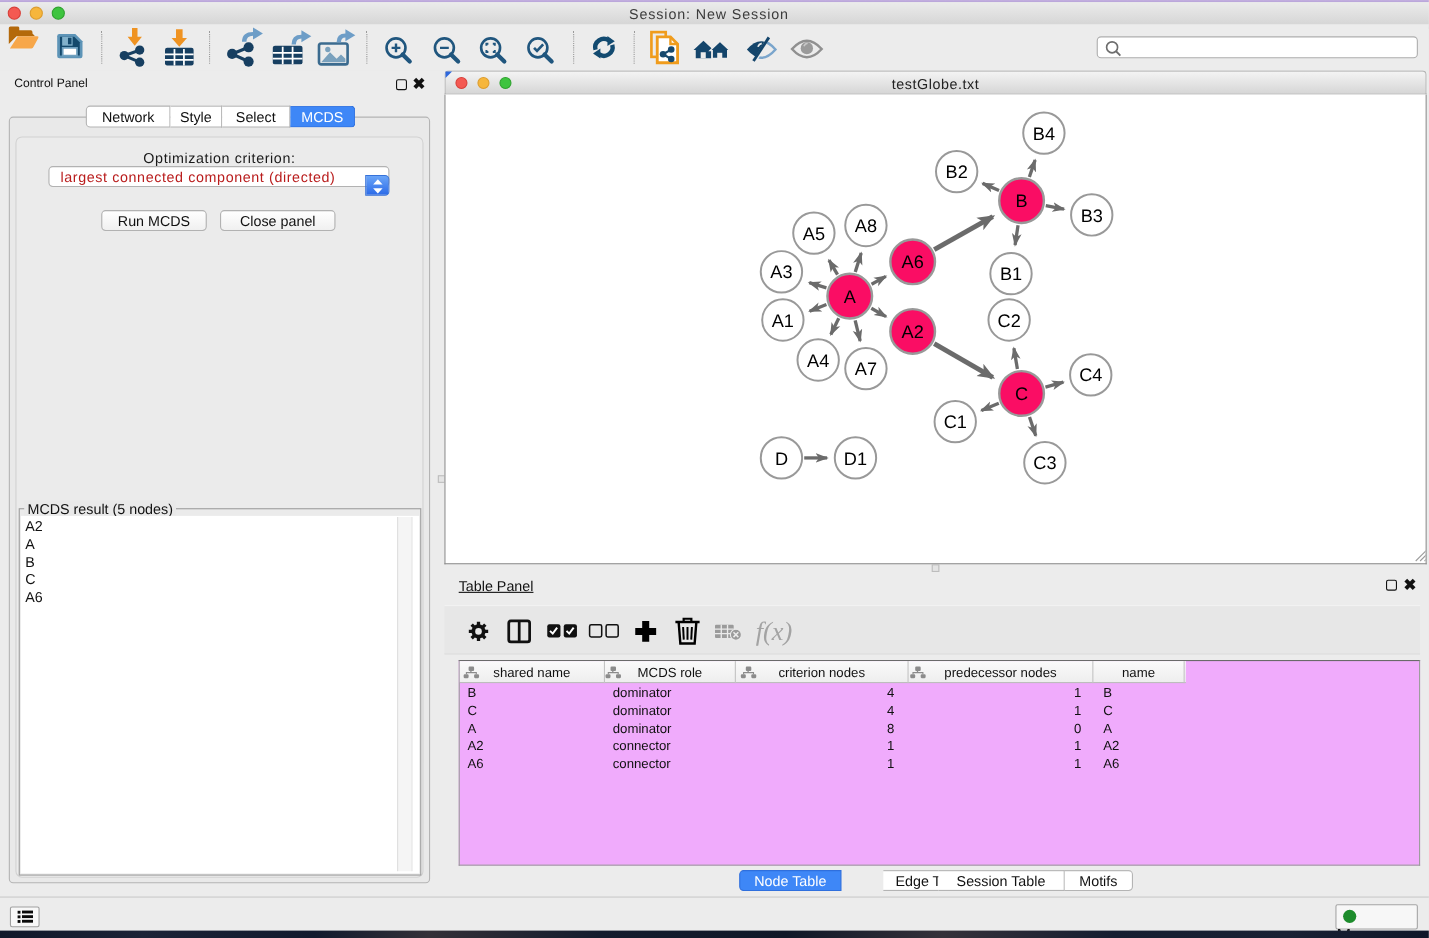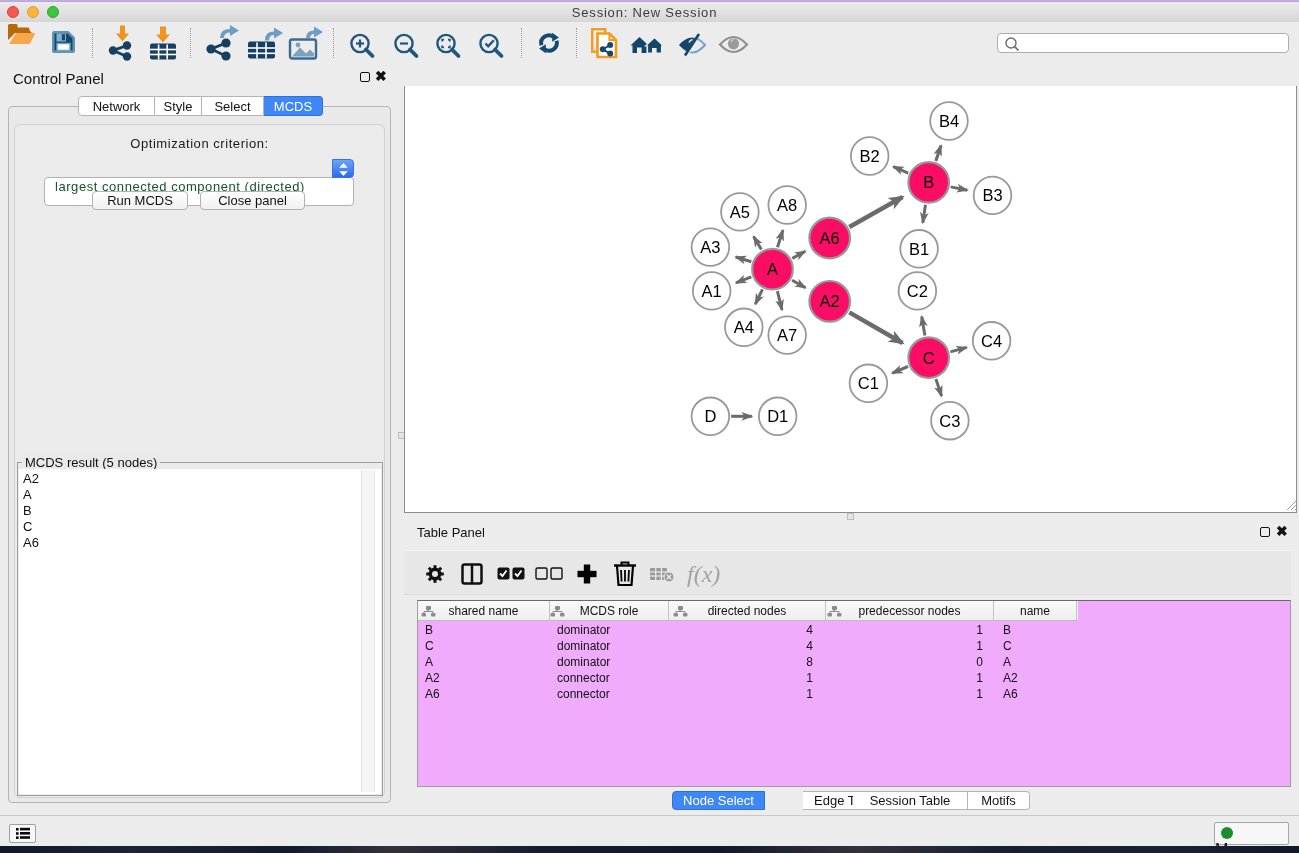--- a/index.html
+++ b/index.html
@@ -9,40 +9,40 @@
 
 #titlebar{left:0;top:2px;width:1299px;height:24px;background:linear-gradient(#ebebeb,#d3d3d3);border-bottom:1px solid #b1b1b1;}
 .light{width:12px;height:12px;border-radius:50%;position:absolute;top:4px;}
 #title-text{position:absolute;top:3px;left:-5px;width:100%;text-align:center;font-size:13px;letter-spacing:0.8px;color:#3c3c3c;}
 
 #toolbar{left:0;top:22px;width:1299px;height:42px;background:#ececec;}
 .tsep{position:absolute;top:6px;height:30px;width:0;border-left:1px dotted #9a9a9a;}
 
 #search{left:997px;top:33px;width:292px;height:20px;background:#fff;border:1px solid #adadad;border-radius:4px;}
 
-#cp-title{left:13px;top:70px;font-size:15px;color:#111;}
+#cp-title{left:13px;top:70px;font-size:11px;color:#111;}
 .tab{position:absolute;top:96px;height:20px;background:#fff;border:1px solid #b4b4b4;border-left:none;font-size:13px;color:#111;text-align:center;line-height:19px;}
 #tabpane{left:8px;top:106px;width:383px;height:697px;border:1px solid #b4b4b4;border-radius:4px;background:#e9e9e9;}
 #innerpane{left:14px;top:124px;width:371px;height:674px;border:1px solid #d2d2d2;border-radius:6px;background:#ebebeb;}
 #optlabel{left:0;top:136px;width:399px;text-align:center;font-size:13px;letter-spacing:0.55px;color:#1a1a1a;}
-#combo{left:44px;top:177px;width:310px;height:29px;background:#fff;border:1px solid #b2b2b2;border-radius:4px;font-size:13px;letter-spacing:0.55px;color:#14532d;line-height:17px;padding-left:10px;}
+#combo{left:44px;top:151px;width:310px;height:19px;background:#fff;border:1px solid #b2b2b2;border-radius:4px;font-size:13px;letter-spacing:0.55px;color:#b91c1c;line-height:17px;padding-left:10px;}
 #combobtn{left:332px;top:159px;width:22px;height:19px;border-radius:0 4px 4px 0;background:linear-gradient(#6aa5f8,#2c6be8);border:1px solid #3672d9;}
 .btn{position:absolute;top:191px;height:19px;background:linear-gradient(#ffffff,#f0f0f0);border:1px solid #b2b2b2;border-radius:4px;font-size:13px;color:#111;text-align:center;line-height:17px;}
 #groupbox{left:17px;top:462px;width:366px;height:334px;border:1px solid #9d9d9d;}
 #grouplabel{left:22px;top:455px;font-size:13px;color:#111;background:#e9e9e9;padding:0 3px;}
 #listbox{left:19px;top:469px;width:362px;height:325px;background:#fff;font-size:13px;color:#111;}
 #listscroll{left:361px;top:470px;width:14px;height:322px;background:#f5f5f5;border-left:1px solid #dedede;border-right:1px solid #e6e6e6;}
 
 .grip{position:absolute;width:7px;height:7px;border:1px solid #bdbdbd;background:#e4e4e4;}
 
 #netwin{left:404px;top:64px;width:893px;height:449px;}
 #nettitle{position:absolute;left:0;top:0;width:893px;height:22px;background:linear-gradient(#f4f4f4,#d6d6d6);border:1px solid #a9a9a9;border-bottom:1px solid #909090;border-radius:4px 4px 0 0;}
 #netcanvas{position:absolute;left:0;top:22px;width:893px;height:427px;background:#fff;border:1px solid #8d8d8d;border-top:none;}
 
-#tp-title{left:417px;top:525px;font-size:13px;color:#111;}
+#tp-title{left:417px;top:525px;font-size:13px;color:#111;text-decoration:underline;}
 #tbl{left:417px;top:600px;width:874px;height:187px;background:#f0abfc;border:1px solid #9d9d9d;border-top:1px solid #6a6a6a;}
 #tblhead{position:absolute;left:0;top:0;width:660px;height:20px;background:linear-gradient(#fafafa,#eeeeee);border-bottom:1px solid #bdbdbd;}
 .hcell{position:absolute;top:0;height:20px;border-right:1px solid #c3c3c3;font-size:12px;color:#111;text-align:center;line-height:20px;}
 .trow{position:absolute;font-size:12px;color:#111;height:16px;line-height:16px;}
 
 .btab{position:absolute;top:791px;height:19px;background:#fff;border:1px solid #b4b4b4;border-left:none;font-size:13px;color:#111;text-align:center;line-height:18px;}
 
 #statusbar{left:0;top:815px;width:1299px;height:31px;background:#ececec;border-top:1px solid #c9c9c9;}
 #darkstrip{left:0;top:846px;width:1299px;height:8px;background:linear-gradient(90deg,#10182a,#1c2337 10%,#121a2e 22%,#343038 30%,#141c2e 42%,#101828 55%,#35313a 66%,#161e31 78%,#1a2134 90%,#0f1729 100%);}
 #memorybtn{left:1214px;top:822px;width:75px;height:23px;background:#f7f7f7;border:1px solid #a5a5a5;border-radius:2px;font-size:16px;color:#111;}
@@ -238,20 +238,27 @@
 <div class="btn" style="left:200px;width:105px;">Close panel</div>
 <div class="abs" id="groupbox"></div>
 <div class="abs" id="grouplabel">MCDS result (5 nodes)</div>
 <div class="abs" id="listbox">
       <div style="padding:2px 0 0 4px;line-height:16px;">A2<br>A<br>B<br>C<br>A6</div>
     </div>
 <div class="abs" id="listscroll"></div>
 <div class="grip" style="left:398px;top:432px;"></div>
 <div class="grip" style="left:847px;top:513px;"></div>
 <div class="abs" id="netwin">
+  <div id="nettitle">
+        <div style="position:absolute;left:0px;top:0px;width:0;height:0;border-top:6px solid #2e68dd;border-right:6px solid transparent;"></div>
+    <div class="light" style="left:9px;top:5px;width:11px;height:11px;background:#f45952;border:0.5px solid #d8403a;"></div>
+    <div class="light" style="left:29px;top:5px;width:11px;height:11px;background:#f6b63c;border:0.5px solid #dd9d2f;"></div>
+    <div class="light" style="left:49px;top:5px;width:11px;height:11px;background:#3ec43f;border:0.5px solid #2fa32f;"></div>
+    <div style="position:absolute;top:4px;width:100%;text-align:center;font-size:13px;letter-spacing:0.5px;color:#222;">testGlobe.txt</div>
+  </div>
   <div id="netcanvas">
   <svg width="891" height="425" viewBox="0 0 891 425" style="position:absolute;left:0;top:0;">
     <defs>
       <marker id="ar" markerWidth="13" markerHeight="10" refX="10.5" refY="5" orient="auto" markerUnits="userSpaceOnUse">
               <path d="M0,0.6 L12,5 L0,9.4 L3.1,5 Z" fill="#6b6b6b"></path>
             </marker>
       <marker id="arb" markerWidth="17" markerHeight="14" refX="13.5" refY="7" orient="auto" markerUnits="userSpaceOnUse">
               <path d="M0,0.6 L16,7 L0,13.4 L4,7 Z" fill="#6b6b6b"></path>
             </marker>
     </defs>
@@ -403,21 +410,21 @@
           </g>
   </g>
 
   <text x="283" y="31" font-family="Liberation Serif, serif" font-style="italic" font-size="24" fill="#a3a3a3">f(x)</text>
 </svg>
 </div>
 <div class="abs" id="tbl">
   <div id="tblhead">
     <div class="hcell" style="left:0;width:132px;">shared name</div>
     <div class="hcell" style="left:132px;width:119px;">MCDS role</div>
-    <div class="hcell" style="left:251px;width:157px;">directed nodes</div>
+    <div class="hcell" style="left:251px;width:157px;">criterion nodes</div>
     <div class="hcell" style="left:408px;width:168px;">predecessor nodes</div>
     <div class="hcell" style="left:576px;width:83px;">name</div>
     <svg width="660" height="20" viewBox="0 0 660 20" style="position:absolute;left:0;top:0;">
       <g fill="#8b8b8b">
             <g id="tree">
               <rect x="8" y="5" width="5" height="4" rx="1"></rect>
               <rect x="3.5" y="12" width="4.5" height="3.5" rx="1"></rect>
               <rect x="13" y="12" width="4.5" height="3.5" rx="1"></rect>
               <path d="M10,9 L10,11 M6,12 L6,10.5 L15,10.5 L15,12 M10.2,9 L10.2,10.5" stroke="#8b8b8b" stroke-width="1" fill="none"></path>
             </g>
@@ -446,21 +453,21 @@
   <div class="trow" style="left:139px;top:69px;">connector</div>
   <div class="trow" style="left:300px;top:69px;width:95px;text-align:right;">1</div>
   <div class="trow" style="left:470px;top:69px;width:95px;text-align:right;">1</div>
   <div class="trow" style="left:585px;top:69px;">A2</div>
   <div class="trow" style="left:7px;top:85px;">A6</div>
   <div class="trow" style="left:139px;top:85px;">connector</div>
   <div class="trow" style="left:300px;top:85px;width:95px;text-align:right;">1</div>
   <div class="trow" style="left:470px;top:85px;width:95px;text-align:right;">1</div>
   <div class="trow" style="left:585px;top:85px;">A6</div>
 </div>
-<div class="btab" style="left:672px;width:93px;border-radius:4px 0 0 4px;border-left:1px solid #b4b4b4;background:#3e87f7;color:#fff;border-color:#2f6fdd;">Node Select</div>
+<div class="btab" style="left:672px;width:93px;border-radius:4px 0 0 4px;border-left:1px solid #b4b4b4;background:#3e87f7;color:#fff;border-color:#2f6fdd;">Node Table</div>
 <div class="btab" style="left:803px;width:88px;">Edge Table</div>
 <div class="btab" style="left:853px;width:115px;">Session Table</div>
 <div class="btab" style="left:968px;width:62px;border-radius:0 4px 4px 0;">Motifs</div>
 <div class="abs" id="statusbar"></div>
 <div class="abs" id="listbtn"><svg width="25" height="17" viewBox="0 0 25 17">
         <g fill="#0a0a0a">
           <rect x="6" y="3" width="2.6" height="2.6"></rect>
           <rect x="10" y="2.8" width="10" height="2.6"></rect>
           <rect x="6" y="7.2" width="2.6" height="2.6"></rect>
           <rect x="10" y="7" width="10" height="2.6"></rect>

